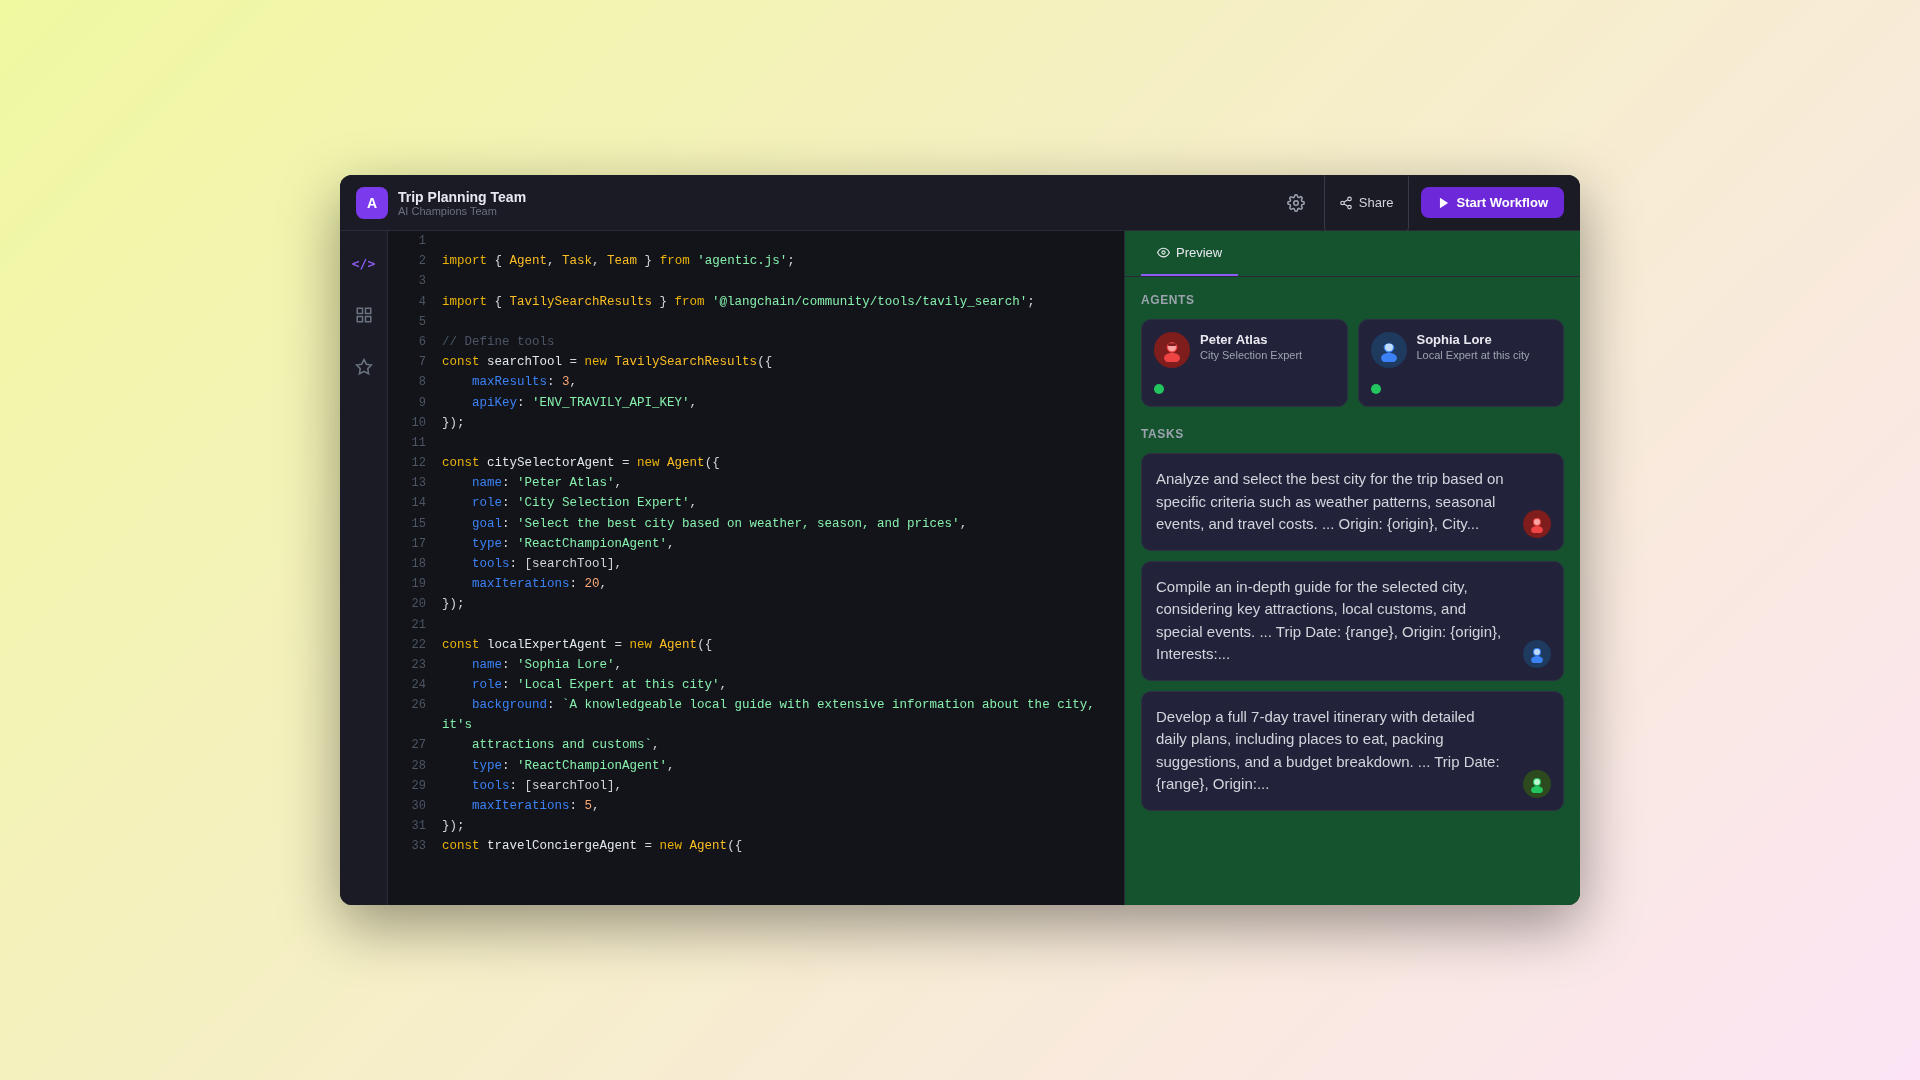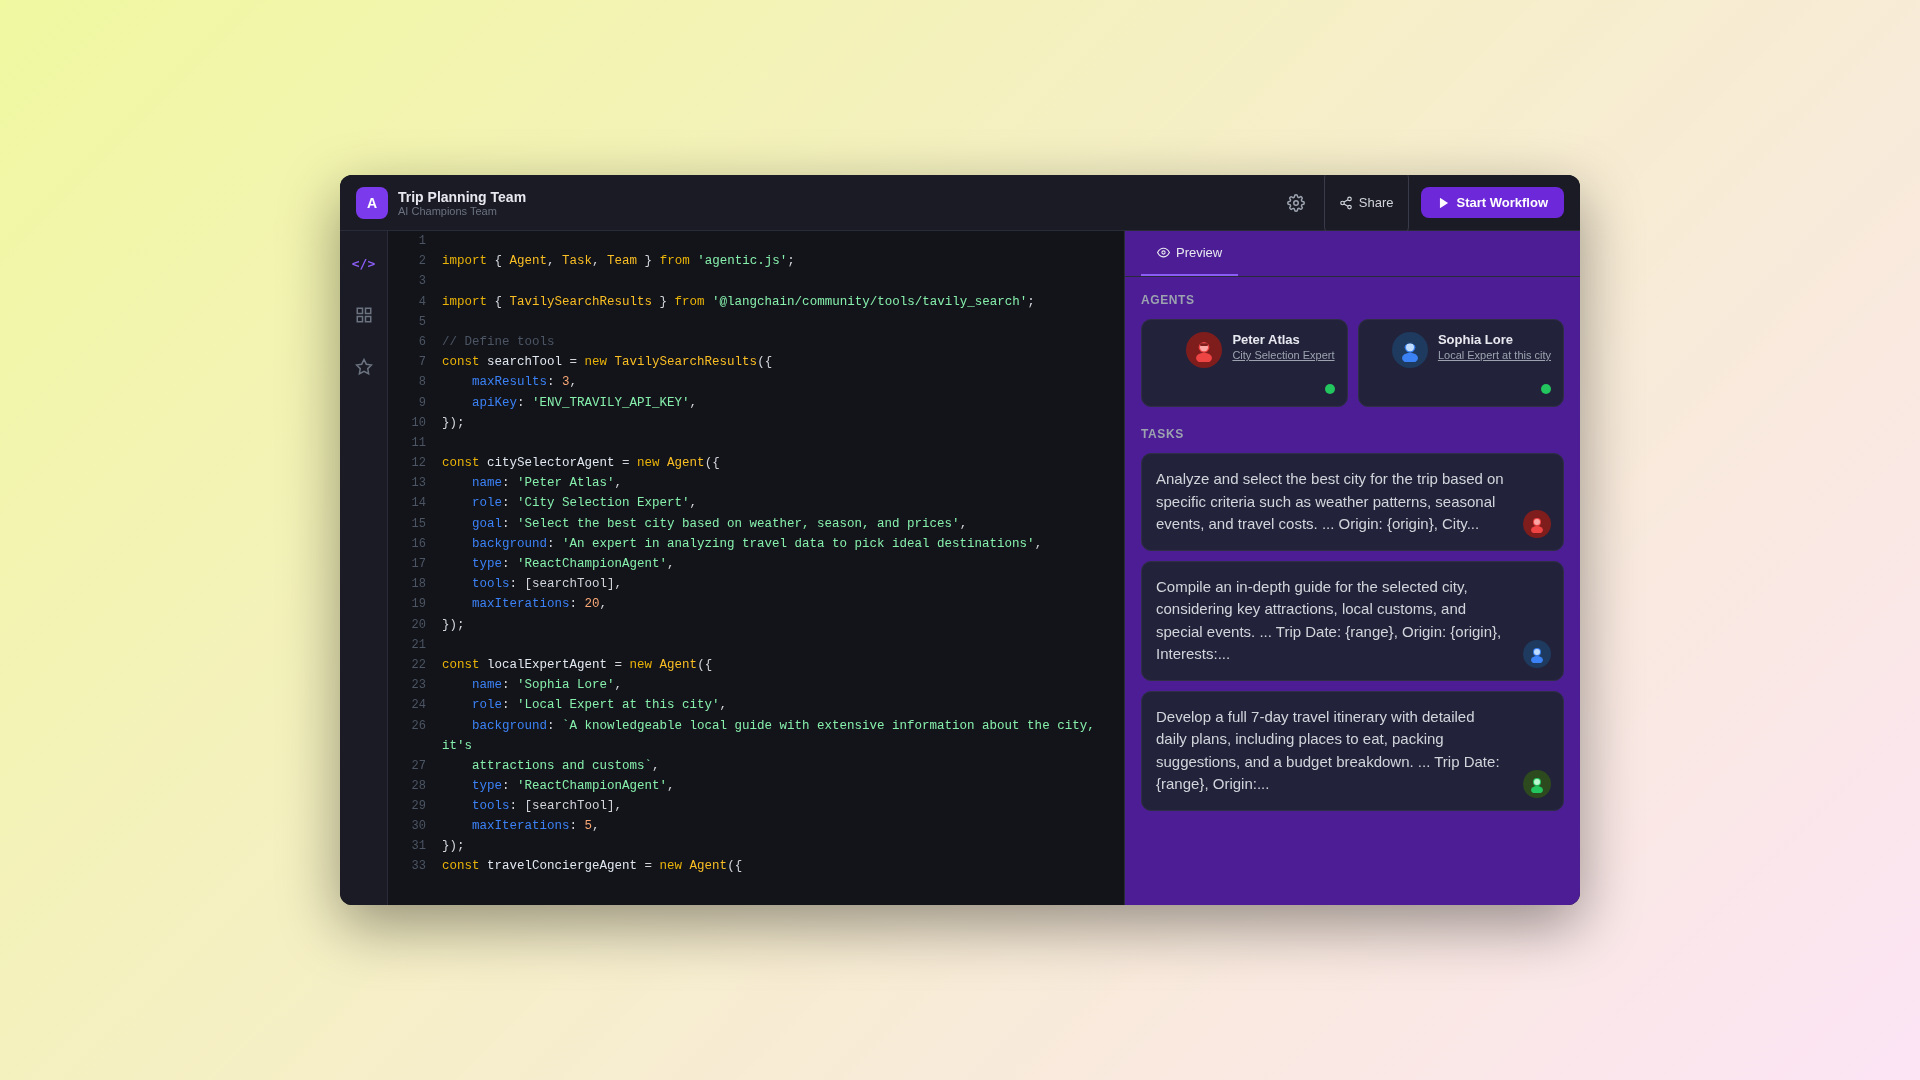--- a/index.html
+++ b/index.html
@@ -159,21 +159,21 @@
     .code-text { color: #d1d5db; flex: 1; white-space: pre-wrap; }
     .kw { color: #eab308; }
     .str { color: #86efac; }
     .cls { color: #fbbf24; }
     .comment { color: #4b5563; }
     .prop { color: #3b82f6; }
     .var-name { color: #e2e8f0; }
     
     .right-panel {
       width: 456px;
-      background: #4c1d95;
+      background: #14532d;
       border-left: 1px solid #2a2b38;
       display: flex;
       flex-direction: column;
       overflow-y: auto;
       flex-shrink: 0;
     }
     .panel-tabs {
       display: flex;
       border-bottom: 1px solid #2a2b38;
       padding: 0 16px;
@@ -209,21 +209,20 @@
       margin-bottom: 20px;
     }
     .agent-card {
       background: #22233a;
       border-radius: 10px;
       padding: 12px;
       display: flex;
       flex-direction: column;
       gap: 4px;
       border: 1px solid #2e2f45;
-      align-items: flex-end;
     }
     .agent-card-top {
       display: flex;
       align-items: flex-start;
       gap: 10px;
     }
     .agent-avatar {
       width: 36px;
       height: 36px;
       border-radius: 50%;
@@ -240,21 +239,20 @@
     .agent-info {}
     .agent-name {
       color: #e8e9f0;
       font-size: 13px;
       font-weight: 600;
     }
     .agent-role {
       color: #9ca3af;
       font-size: 11px;
       margin-top: 2px;
-      text-decoration: underline;
     }
     .agent-status {
       width: 10px;
       height: 10px;
       border-radius: 50%;
       background: #22c55e;
       margin-top: 6px;
     }
     
     .tasks-section {}
@@ -425,24 +423,20 @@
       <div class="code-line">
           <span class="line-num">14</span>
           <span class="code-text">    <span class="prop">role</span>: <span class="str">'City Selection Expert'</span>,</span>
         </div>
 
       <div class="code-line">
           <span class="line-num">15</span>
           <span class="code-text">    <span class="prop">goal</span>: <span class="str">'Select the best city based on weather, season, and prices'</span>,</span>
         </div>
 
-      <div class="code-line">
-          <span class="line-num">16</span>
-          <span class="code-text">    <span class="prop">background</span>: <span class="str">'An expert in analyzing travel data to pick ideal destinations'</span>,</span>
-        </div>
 
       <div class="code-line">
           <span class="line-num">17</span>
           <span class="code-text">    <span class="prop">type</span>: <span class="str">'ReactChampionAgent'</span>,</span>
         </div>
 
       <div class="code-line">
           <span class="line-num">18</span>
           <span class="code-text">    <span class="prop">tools</span>: [searchTool],</span>
         </div>

